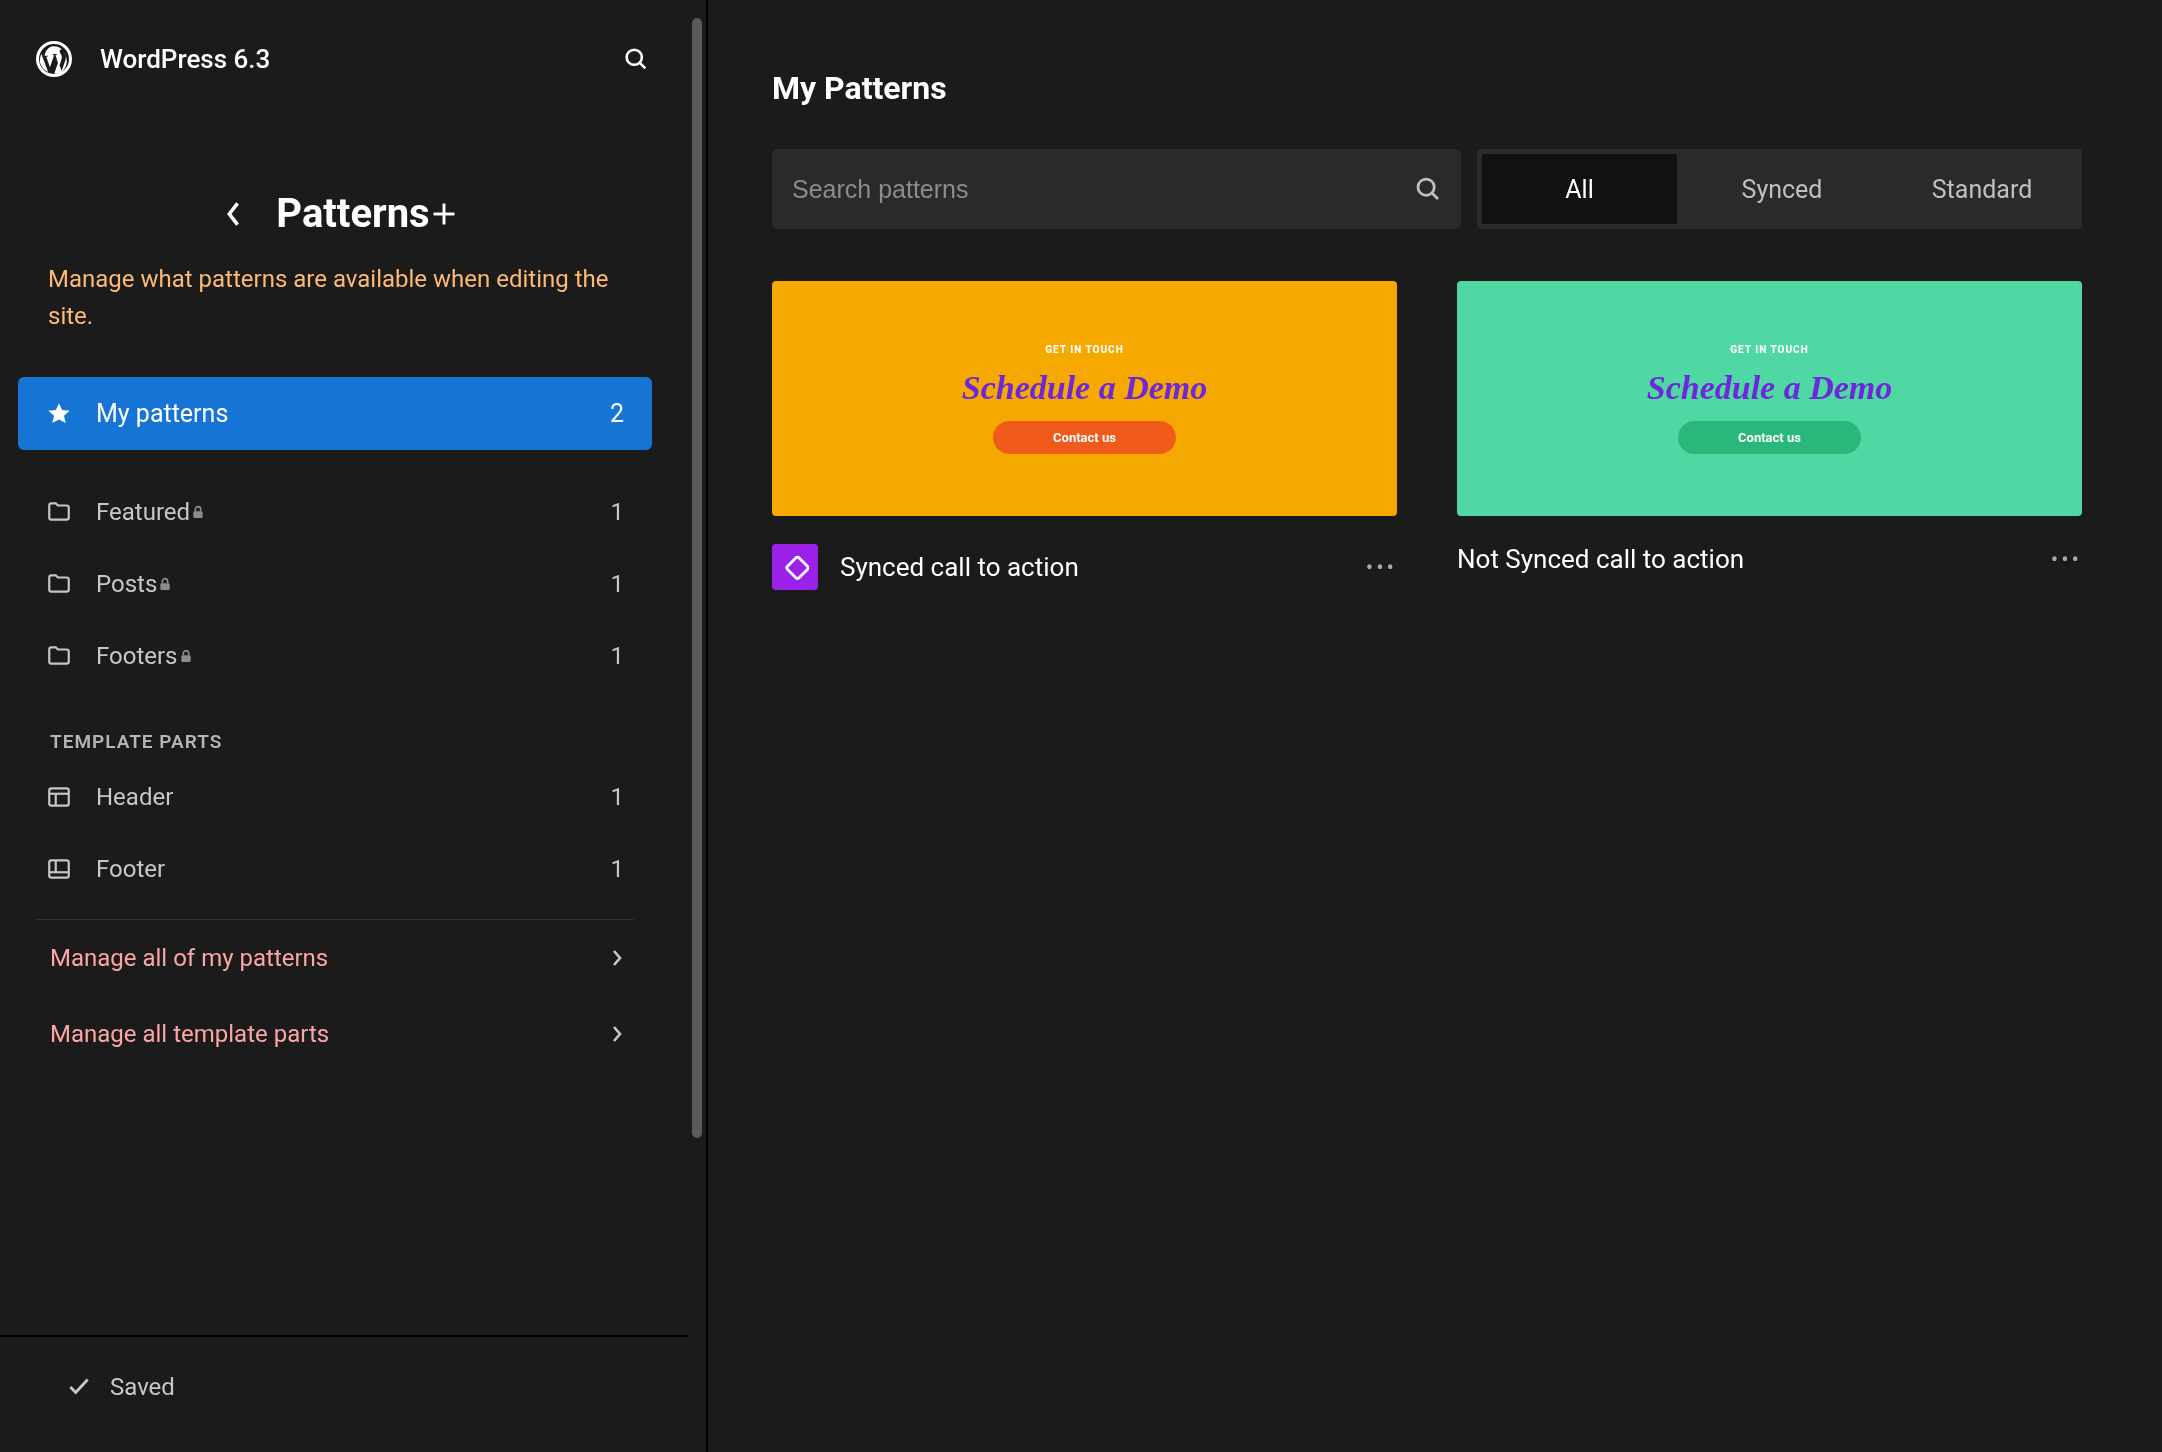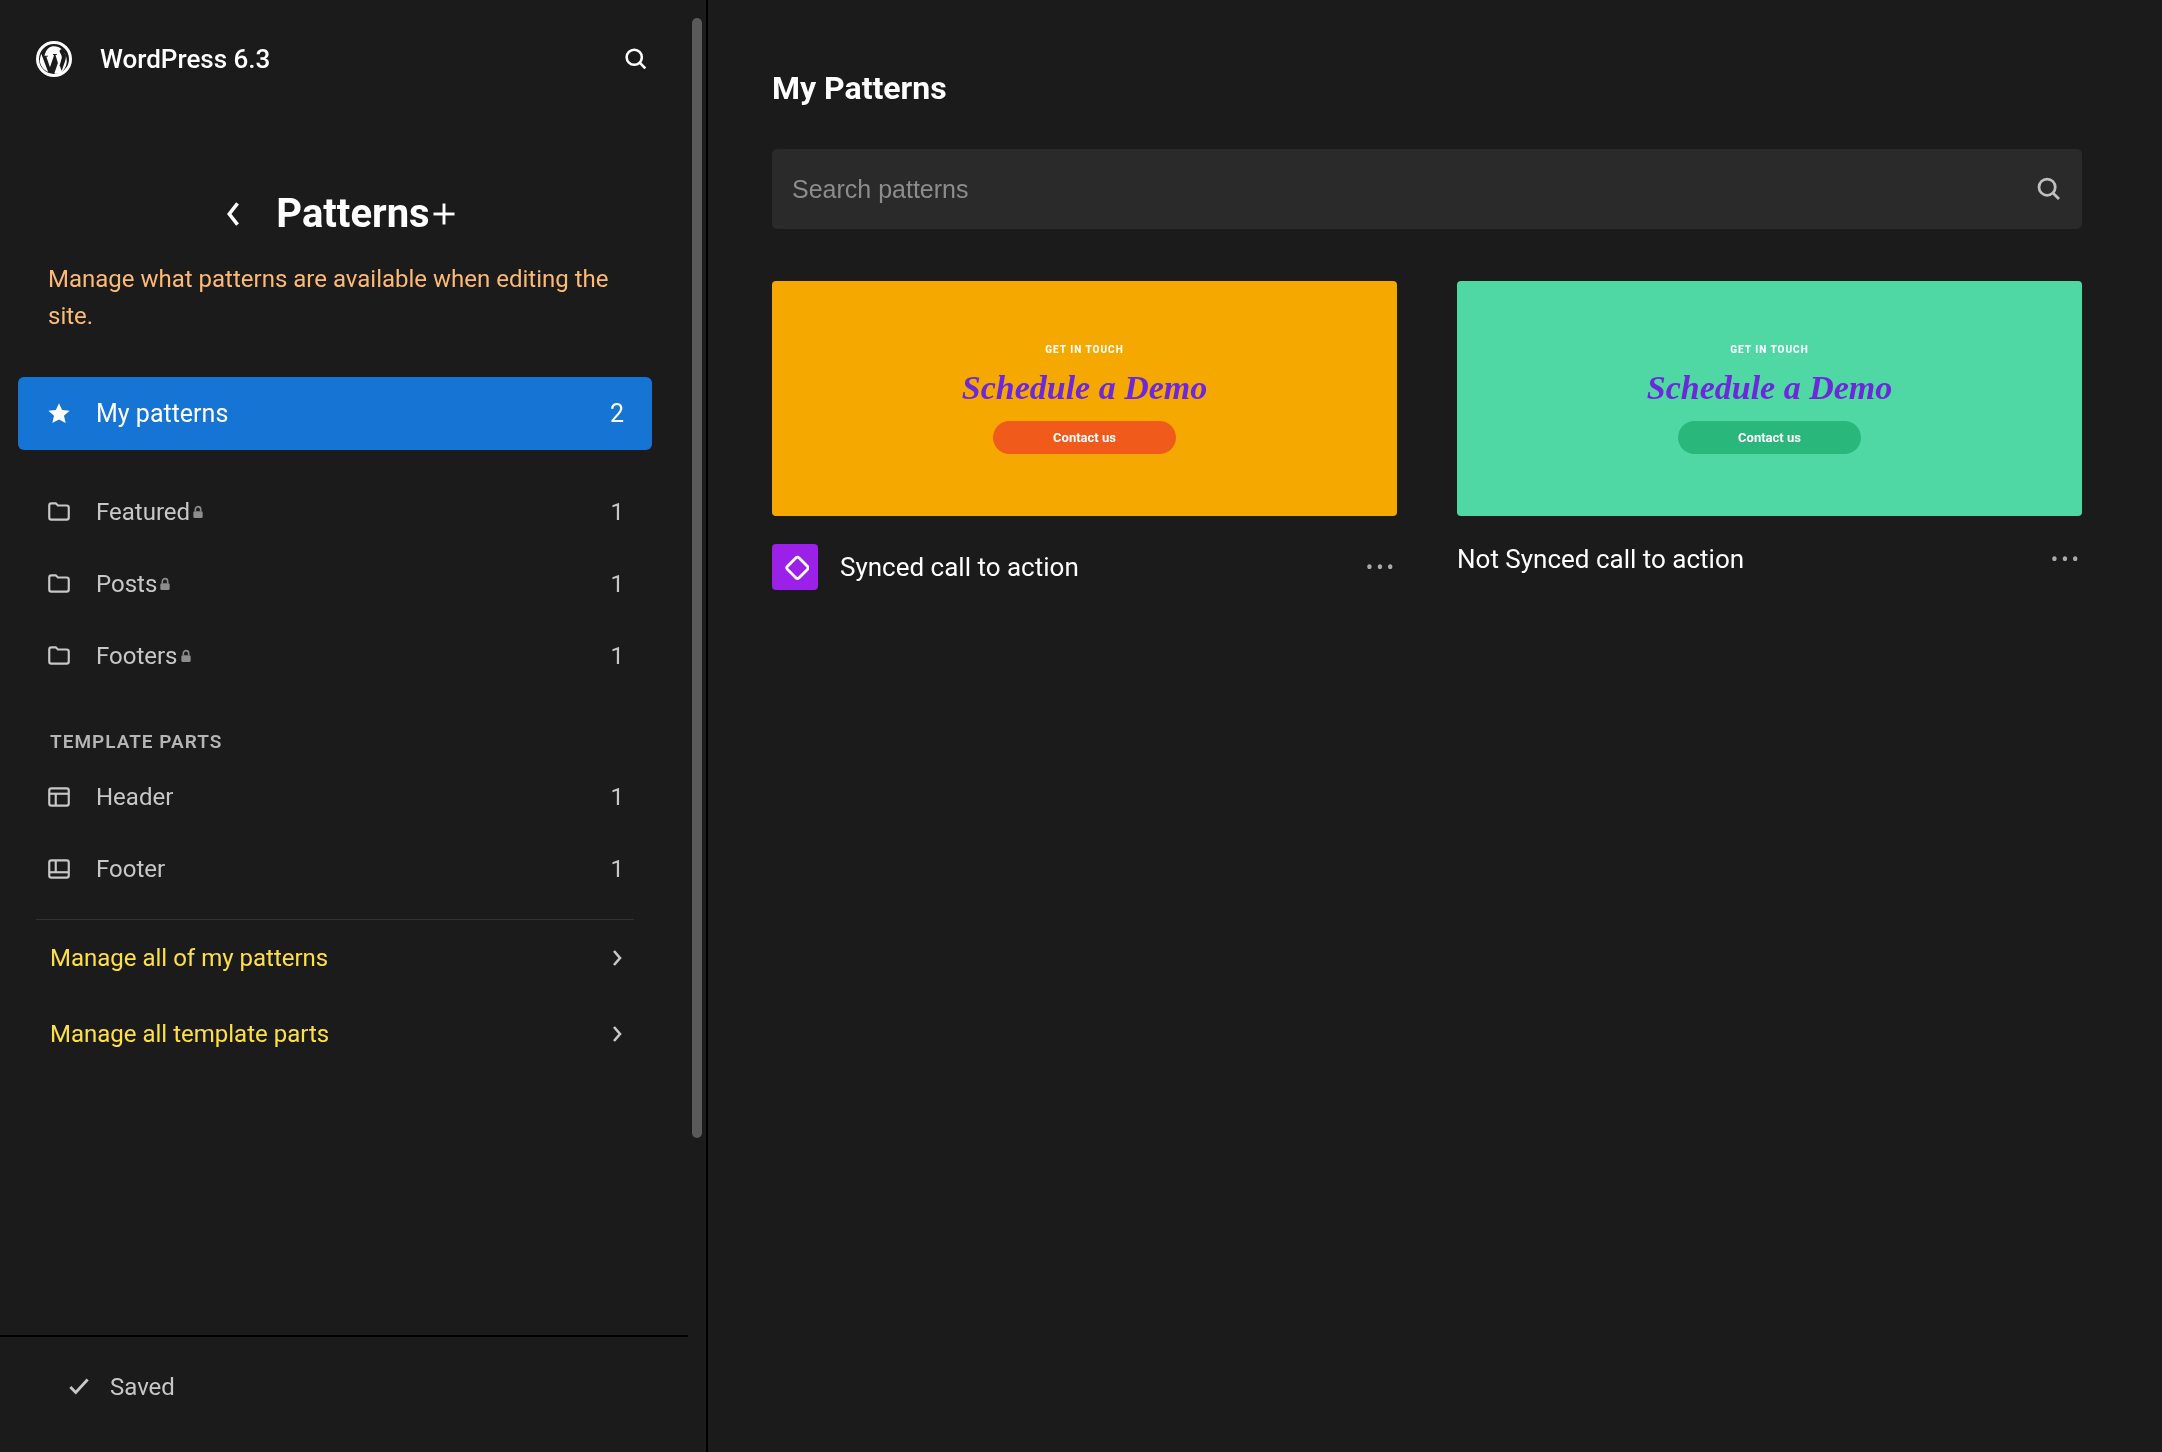--- a/index.html
+++ b/index.html
@@ -111,21 +111,21 @@
     color:#b5b5b5;
     font-weight:600;
   }
 
   .nav-divider { height:1px; background:#323232; margin:14px 18px 0 18px;}
 
   .nav-link-item {
     display:flex; align-items:center; justify-content:space-between;
     padding: 24px 28px 24px 32px;
     font-size:24px;
-    color:#fde047;
+    color:#fca5a5;
     cursor:pointer;
   }
   .sidebar-footer { margin-top:auto; }
   .footer-divider { height:2px; background:#000; width: calc(100% + 18px); }
   .saved-row {
     display:flex; align-items:flex-start; gap:18px;
     padding: 36px 0 42px 66px;
     color:#c7c7c7;
     font-size:24px;
   }
@@ -403,20 +403,25 @@
     <div class="toolbar">
       <div class="search-input-wrap">
         <input class="search-input" placeholder="Search patterns" style="">
         <span>
           <svg width="30" height="30" viewBox="0 0 24 24" fill="none" stroke="#bfbfbf" stroke-width="2.2" class="icon-svg">
               <circle cx="10.5" cy="10.5" r="6.5"></circle>
               <line x1="20" y1="20" x2="15.2" y2="15.2"></line>
             </svg>
         </span>
       </div>
+      <div class="filter-tabs">
+        <div class="filter-tab active">All</div>
+        <div class="filter-tab">Synced</div>
+        <div class="filter-tab">Standard</div>
+      </div>
     </div>
 
     <div class="grid">
       <div class="card">
         <div class="preview" style="background:#f5a900">
           <div class="kicker">GET IN TOUCH</div>
           <div class="headline">Schedule a Demo</div>
           <div class="cta" style="background:#f05a1a">Contact us</div>
         </div>
         <div class="card-footer">

